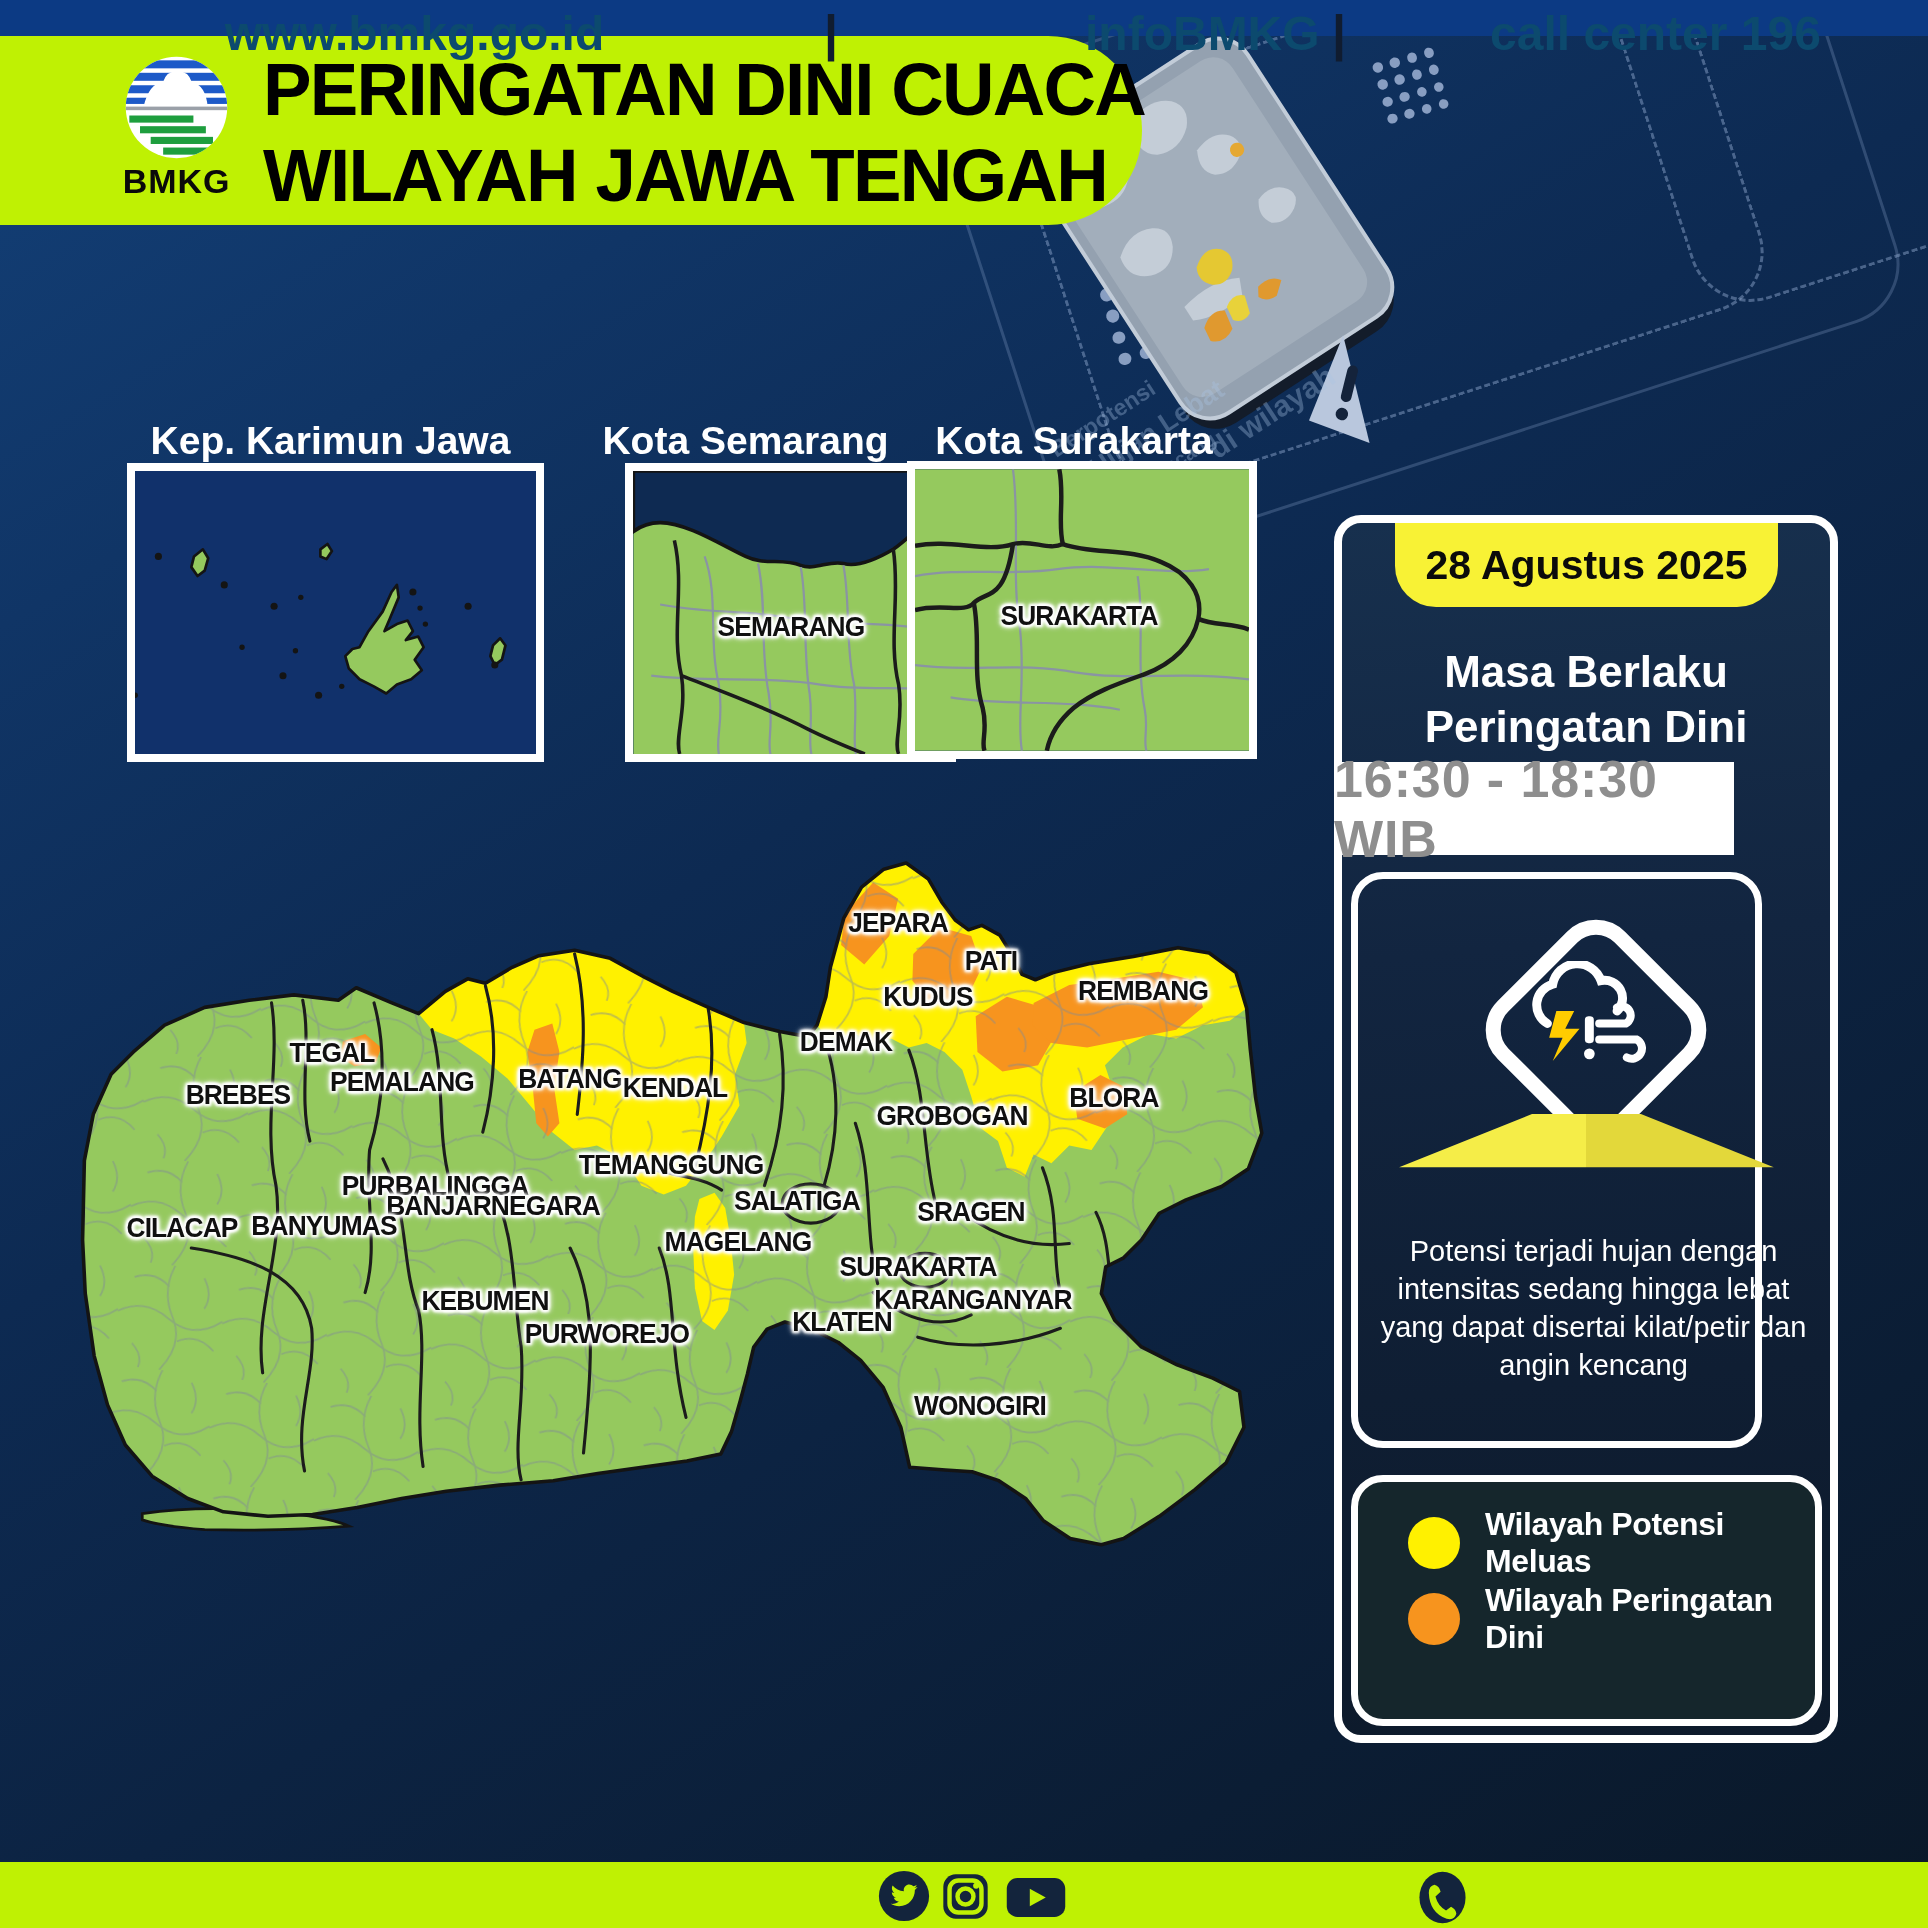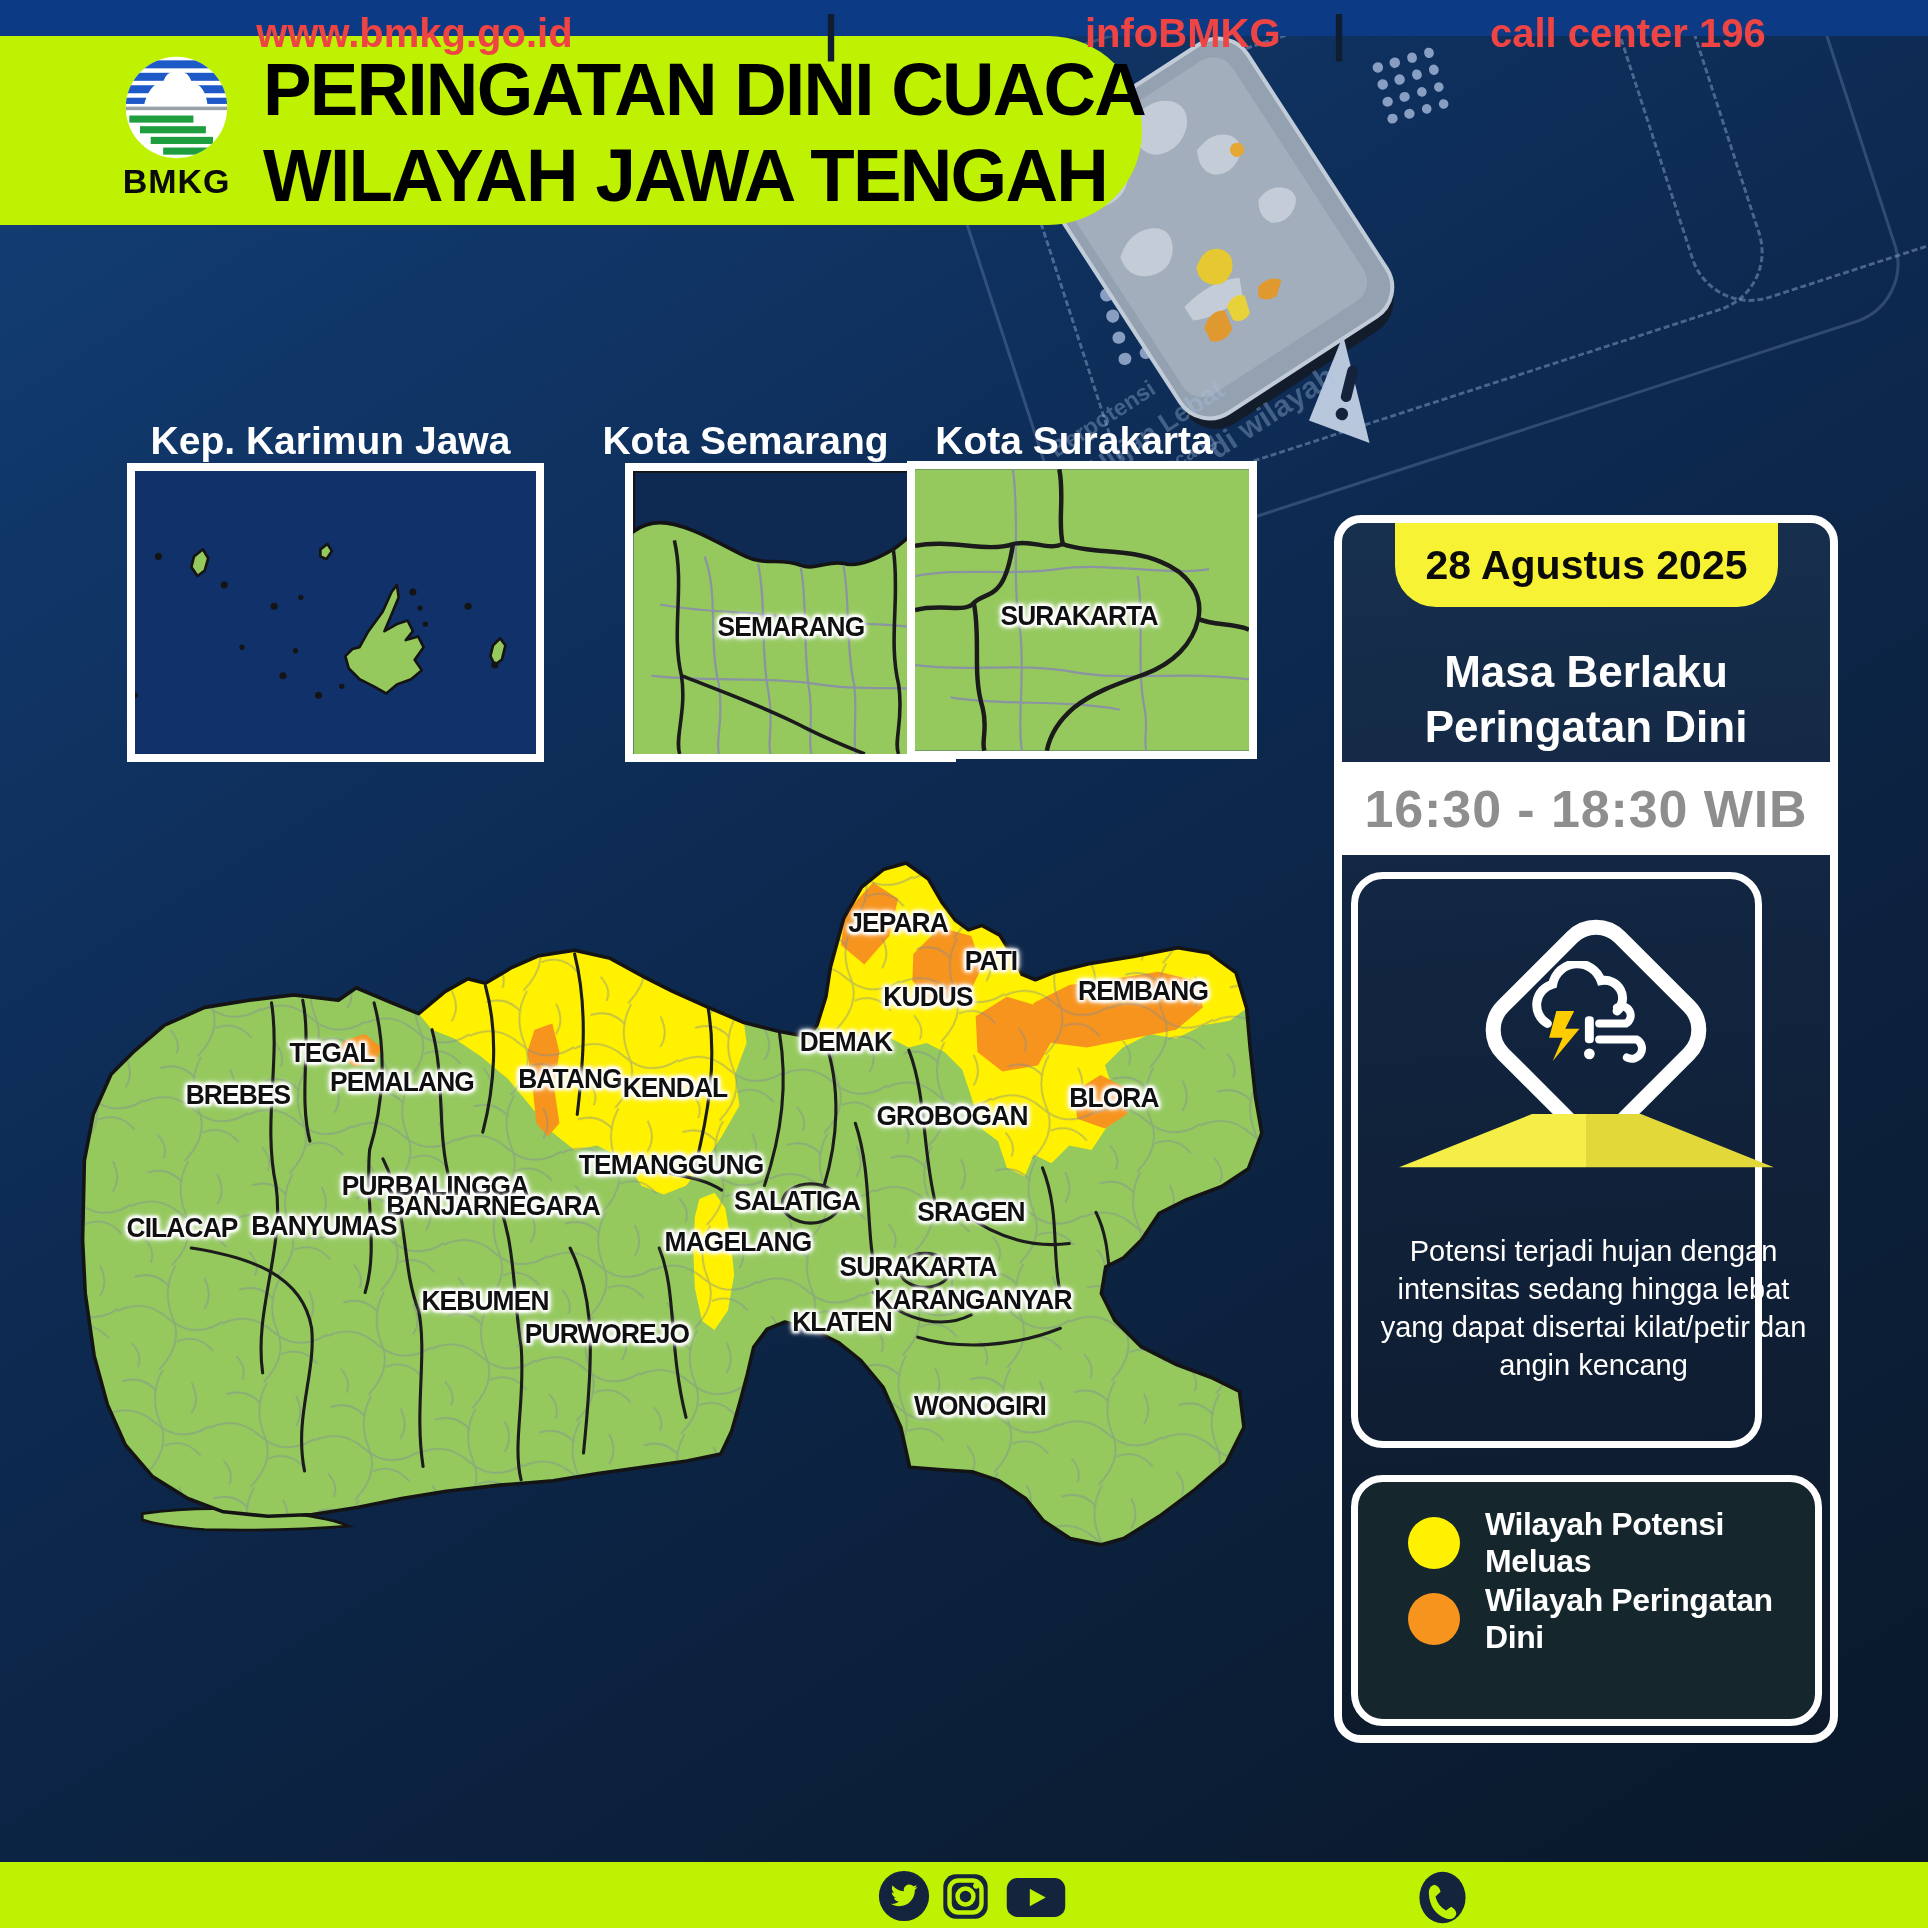--- a/index.html
+++ b/index.html
@@ -32,35 +32,35 @@
   .maplabel{position:absolute;transform:translate(-50%,-50%) scaleX(.94);color:#101010;
     font-size:28px;font-weight:bold;letter-spacing:-0.9px;white-space:nowrap;
     text-shadow:0 0 6.2px #fff,0 0 6.2px #fff,0 0 4.5px #fff,1.8px 1.8px 2.7px #fff,-1.8px -1.8px 2.7px #fff,1.8px -1.8px 2.7px #fff,-1.8px 1.8px 2.7px #fff,0 0 9px #fff;}
   
   .frame{left:1334px;top:515px;width:504px;height:1228px;border:8px solid #fff;border-radius:27px;
     background:linear-gradient(175deg,#17304e 0%,#122540 35%,#0f1e33 70%,#0d1a2b 100%);box-sizing:border-box;}
   .pill{position:absolute;left:53px;top:0;width:383px;height:84px;background:#f8f235;border-radius:0 0 41px 41px;
     display:flex;align-items:center;justify-content:center;font-size:41px;font-weight:600;color:#0b0b0b;}
   .validity{position:absolute;left:0;top:121px;width:488px;text-align:center;color:#fff;
     font-size:44px;font-weight:bold;line-height:55px;}
-  .timeband{position:absolute;left:-8px;top:239px;width:504px;height:93px;background:#fff;
+  .timeband{position:absolute;left:-8px;top:239px;width:400px;height:93px;background:#fff;
     display:flex;align-items:center;justify-content:center;font-size:52px;font-weight:600;color:#8e8e8e;letter-spacing:0.9px;}
   .iconbox{position:absolute;left:9px;top:349px;width:411px;height:576px;border:7.1px solid #fff;border-radius:32px;box-sizing:border-box;}
   .legendbox{position:absolute;left:9px;top:952px;width:471px;height:251px;border:7.1px solid #fff;border-radius:32px;box-sizing:border-box;
     background:#15262c;padding:30px 0 0 50px;}
   .legend-row{display:flex;align-items:center;gap:25px;height:62px;margin-bottom:14.3px;}
   .legend-dot{width:52px;height:52px;border-radius:50%;flex:0 0 auto;}
   .legend-label{color:#fff;font-size:32px;font-weight:bold;letter-spacing:-0.4px;}
   .pin-diamond{position:absolute;left:148px;top:61px;width:150px;height:150px;border:15px solid #fff;border-radius:41px;transform:rotate(45deg);}
   .pin-tail{position:absolute;left:209px;top:248px;width:0;height:0;border-left:28.5px solid transparent;border-right:28.5px solid transparent;border-top:37px solid #fff;}
   .pin-glyph{position:absolute;left:159px;top:82px;width:134px;height:125px;}
   .desc{position:absolute;left:12.5px;top:353px;width:446px;text-align:center;color:#fff;font-size:29px;line-height:38px;font-weight:500;}
   
   .footer{left:0;top:1862px;width:1928px;height:66px;background:#bff103;}
-  .fitem{position:absolute;top:0;height:66px;display:flex;align-items:center;color:#ef4444;font-weight:bold;font-size:40px;}
+  .fitem{position:absolute;top:0;height:66px;display:flex;align-items:center;color:#0c4a6e;font-weight:bold;font-size:48px;}
   .fsep{font-size:50px;font-weight:bold;color:#101c30;}
 </style>
 </head>
 <body>
 
 <div class="abs deco-solid" style="left:980px;top:-53px;width:873px;height:499px;transform:rotate(-18deg);"></div>
 <div class="abs deco-rect" style="left:1052px;top:9px;width:677px;height:392px;transform:rotate(-18deg);"></div>
 <div class="abs deco-rect" style="left:1640px;top:-125px;width:463px;height:374px;transform:rotate(-18deg);"></div>
 
 <div class="abs dotgrid" style="left:1108px;top:278px;transform:rotate(-16deg);">

